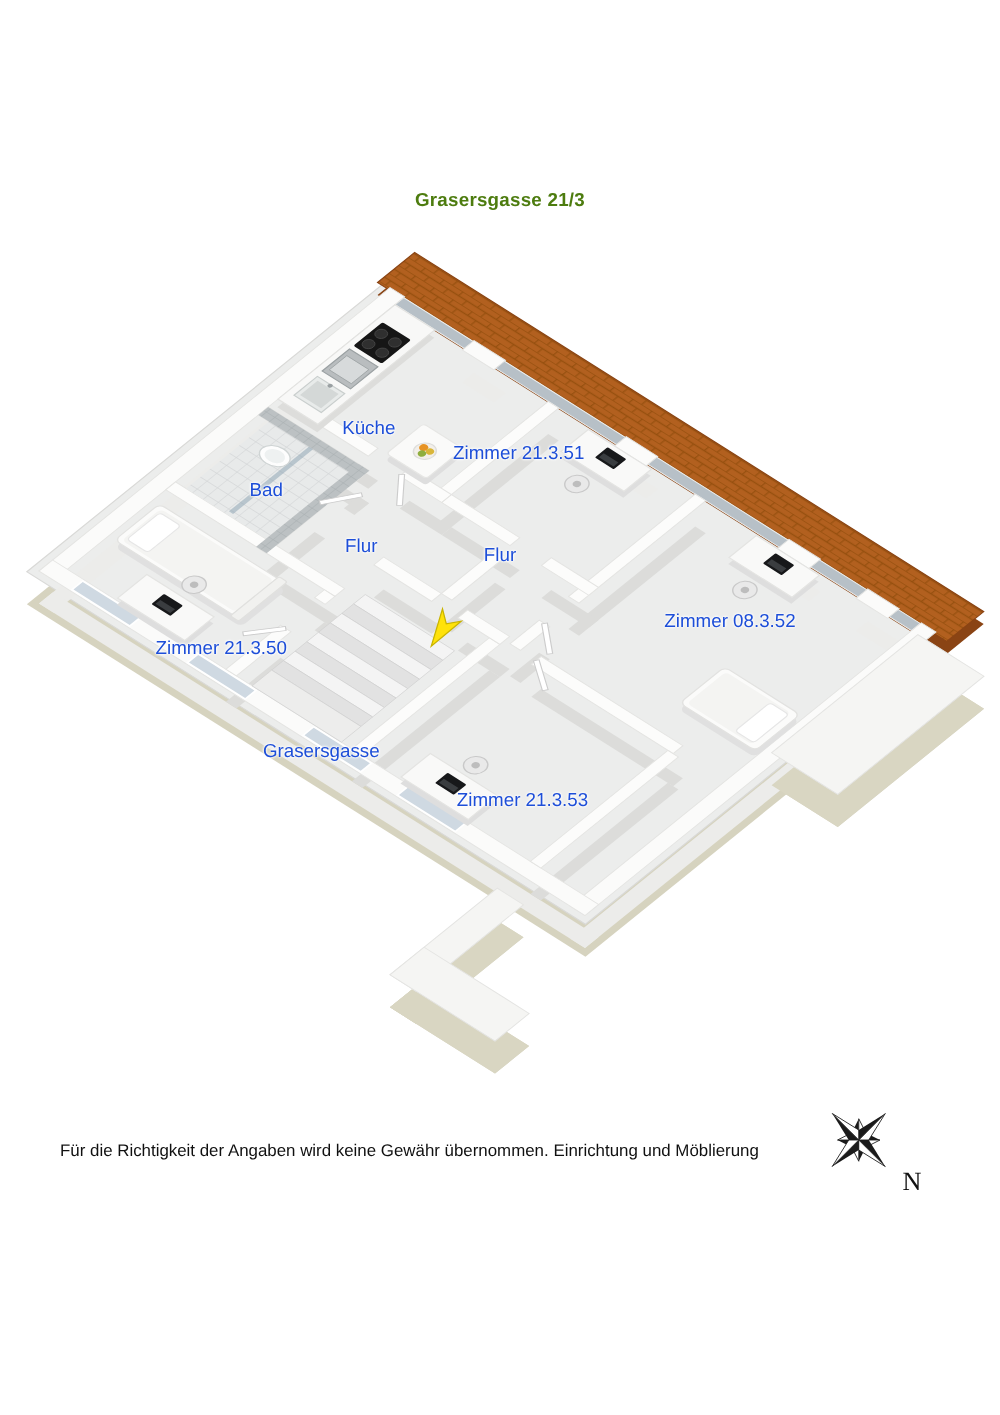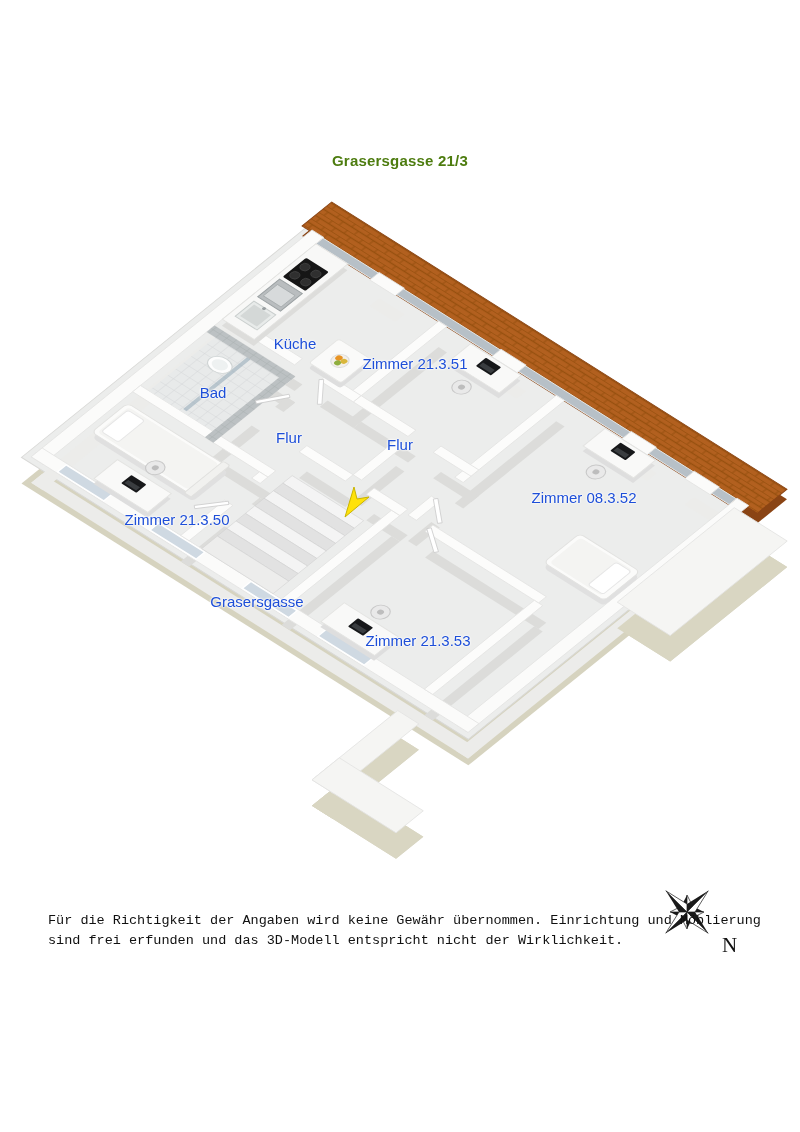--- a/index.html
+++ b/index.html
@@ -13,21 +13,21 @@
   .lbl-kueche{left:295px;top:343px;}
   .lbl-z51{left:415px;top:363px;}
   .lbl-bad{left:213px;top:392px;}
   .lbl-flur1{left:289px;top:437px;}
   .lbl-flur2{left:400px;top:444px;}
   .lbl-z52{left:584px;top:497px;}
   .lbl-z50{left:177px;top:519px;}
   .lbl-trepp{left:257px;top:601px;}
   .lbl-z53{left:402px;top:640px;margin-left:16px;}
   .disclaimer{position:absolute;left:48px;top:911px;font-size:13.5px;line-height:20px;color:#101010;}
-  .disclaimer span{display:block;font-family:Liberation Mono, monospace;}
+  .disclaimer span{display:block;}
 </style>
 </head>
 <body>
 
 <div class="page">
 
   <svg class="plan-svg" width="800" height="1132" viewBox="0 0 800 1132">
     <defs>
       <pattern id="roofPat" width="18" height="10" patternUnits="userSpaceOnUse">
         <rect width="18" height="10" fill="#b2601f"></rect>
@@ -253,16 +253,15 @@
   <span class="room-label lbl-bad">Bad</span>
   <span class="room-label lbl-flur1">Flur</span>
   <span class="room-label lbl-flur2">Flur</span>
   <span class="room-label lbl-z52">Zimmer 08.3.52</span>
   <span class="room-label lbl-z50">Zimmer 21.3.50</span>
   <span class="room-label lbl-trepp">Grasersgasse</span>
   <span class="room-label lbl-z53">Zimmer 21.3.53</span>
 
   <div class="disclaimer">
     <span>Für die Richtigkeit der Angaben wird keine Gewähr übernommen. Einrichtung und Möblierung</span>
-    <span>sind frei erfunden und das 3D-Modell entspricht nicht der Wirklichkeit.</span>
   </div>
 
 </div>
 
 </body></html>

